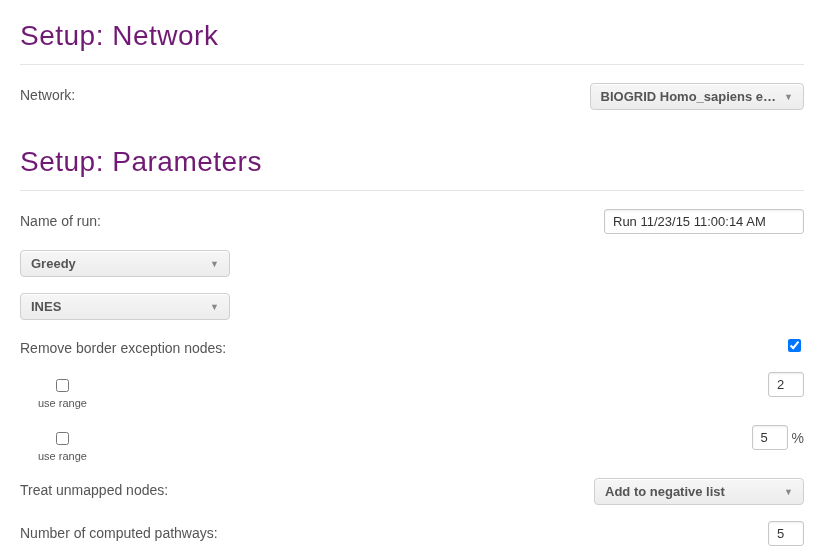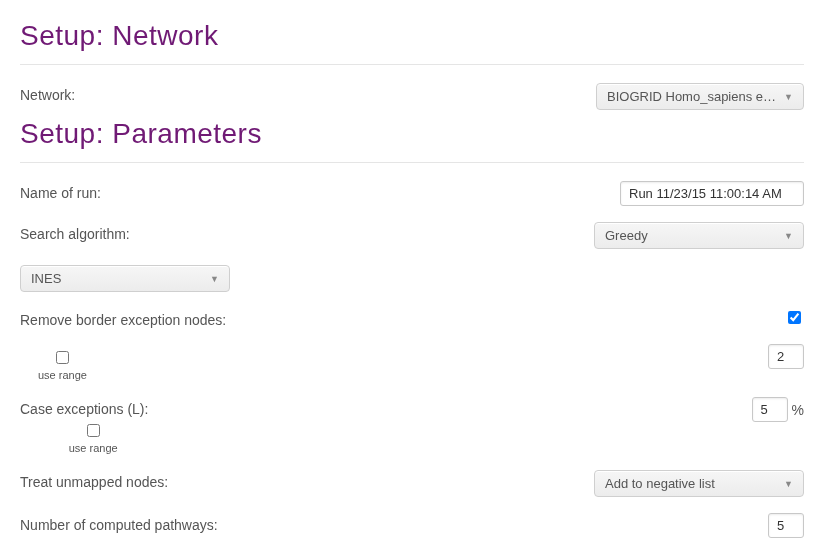--- a/index.html
+++ b/index.html
@@ -55,46 +55,47 @@
     justify-content: space-between;
     background: linear-gradient(#f6f6f6, #ececec);
     border: 1px solid #cfcfcf;
     border-radius: 4px;
     padding: 5px 10px;
     font-size: 13px;
     color: #555;
     min-width: 200px;
     cursor: pointer;
     box-shadow: inset 0 1px 0 #fff;
+    font-weight: bold;
   }
   .dropdown .caret {
     font-size: 9px;
     color: #888;
     margin-left: 8px;
   }
   input[type="text"] {
     border: 1px solid #c8c8c8;
     border-radius: 3px;
     padding: 4px 8px;
     font-size: 13px;
     color: #333;
     box-shadow: inset 0 1px 2px rgba(0,0,0,0.08);
   }
-  .text-wide { width: 184px; }
+  .text-wide { width: 200px; }
   .text-narrow { width: 36px; text-align: left; }
   .checkbox {
     width: 13px;
     height: 13px;
     cursor: pointer;
   }
   .percent {
     font-size: 14px;
     color: #555;
   }
-  .gap-top { }
+  .gap-top { margin-top: 28px; }
   .dd-wide { min-width: 210px; }
   .dd-network { min-width: 208px; }
 </style>
 </head>
 <body>
 
 <h1>Setup: Network</h1>
 <hr class="section-divider">
 
 <div class="row">
@@ -111,21 +112,20 @@
 <hr class="section-divider">
 
 <div class="row">
   <div class="label">Name of run:</div>
   <div class="control-col">
     <input type="text" class="text-wide" value="Run 11/23/15 11:00:14 AM" style="">
   </div>
 </div>
 
 <div class="row">
-  <div class="label">Search algorithm:</div>
   <div class="control-col">
     <div class="dropdown dd-wide">
       <span>Greedy</span>
       <span class="caret">▼</span>
     </div>
   </div>
 </div>
 
 <div class="row">
   <div class="control-col">
@@ -150,21 +150,20 @@
       <span>use range</span>
     </div>
   </div>
   <div class="control-col">
     <input type="text" class="text-narrow" value="2" style="">
   </div>
 </div>
 
 <div class="row">
   <div>
-    <div class="label">Case exceptions (L):</div>
     <div class="sub-label">
       <input type="checkbox" class="checkbox" style="">
       <span>use range</span>
     </div>
   </div>
   <div class="control-col">
     <input type="text" class="text-narrow" value="5" style="">
     <span class="percent">%</span>
   </div>
 </div>

